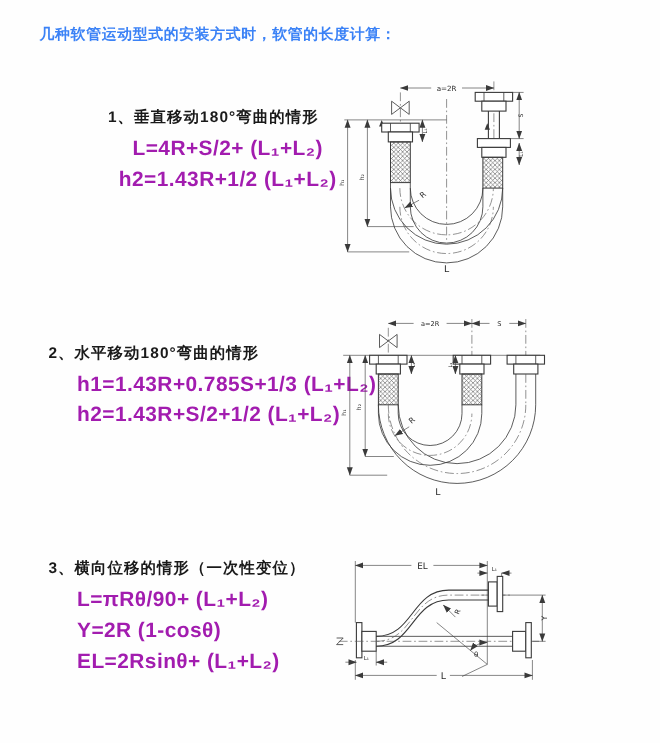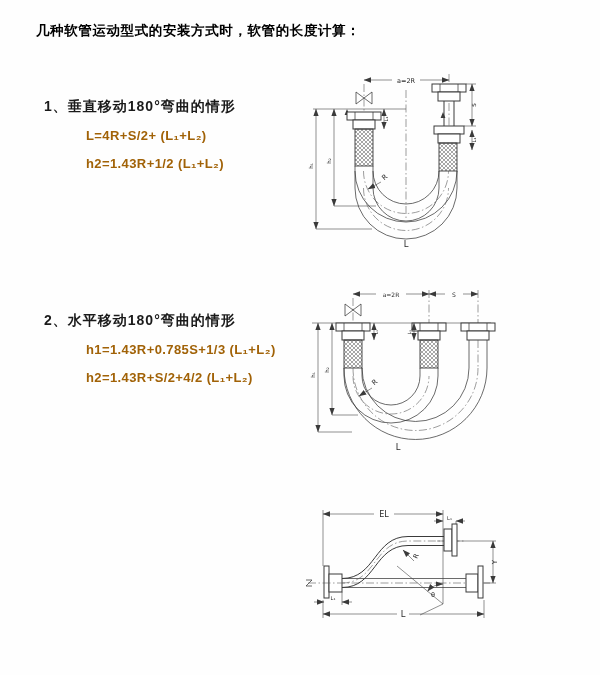--- a/index.html
+++ b/index.html
@@ -3,30 +3,30 @@
 <meta charset="utf-8">
 <style>
   html,body{margin:0;padding:0;}
   body{
     width:600px;height:675px;background:#ffffff;position:relative;overflow:hidden;
     font-family:"Liberation Sans","DejaVu Sans",sans-serif;color:#1e1e1e;
   }
   .page{position:absolute;inset:0;background:#fefefe;}
   .doc-title{
     position:absolute;left:36px;top:22px;font-size:13.5px;font-weight:700;
-    letter-spacing:0.6px;color:#000000;white-space:nowrap;
+    letter-spacing:0.6px;color:#3b82f6;white-space:nowrap;
   }
   .section{position:absolute;left:44px;width:300px;}
-  .sec1{top:98px;}
+  .sec1{top:98px;text-align:center;}
   .sec2{top:312px;}
   .sec3{top:508px;}
   .sec-heading{font-size:14px;font-weight:700;letter-spacing:1px;color:#1a1a1a;white-space:nowrap;}
   .formula{
-    margin-left:42px;margin-top:11px;font-size:13px;font-weight:600;
-    letter-spacing:0.4px;color:#a16207;white-space:nowrap;line-height:17px;
+    margin-left:26px;margin-top:11px;font-size:19px;font-weight:600;
+    letter-spacing:0.4px;color:#a21caf;white-space:nowrap;line-height:17px;
   }
   .diag{position:absolute;}
   .d1{left:306px;top:66px;}
   .d2{left:306px;top:280px;}
   .d3{left:296px;top:496px;}
   
   .ol{stroke:#3a3a3a;stroke-width:1;fill:none;}
   .ot{stroke:#3a3a3a;stroke-width:0.75;fill:none;}
   .dl{stroke:#474747;stroke-width:0.6;fill:none;}
   .cl{stroke:#5a5a5a;stroke-width:0.6;fill:none;stroke-dasharray:8 2.5 1.5 2.5;}
@@ -43,23 +43,29 @@
 
   <div class="section sec1">
     <div class="sec-heading">1、垂直移动180°弯曲的情形</div>
     <div class="formula">L=4R+S/2+ (L₁+L₂)</div>
     <div class="formula">h2=1.43R+1/2 (L₁+L₂)</div>
   </div>
 
   <div class="section sec2">
     <div class="sec-heading">2、水平移动180°弯曲的情形</div>
     <div class="formula">h1=1.43R+0.785S+1/3 (L₁+L₂)</div>
-    <div class="formula">h2=1.43R+S/2+4/2 (L₁+L₂)</div>
+    <div class="formula">h2=1.43R+S/2+1/2 (L₁+L₂)</div>
   </div>
 
+  <div class="section sec3">
+    <div class="sec-heading">3、横向位移的情形（一次性变位）</div>
+    <div class="formula">L=πRθ/90+ (L₁+L₂)</div>
+    <div class="formula">Y=2R (1-cosθ)</div>
+    <div class="formula">EL=2Rsinθ+ (L₁+L₂)</div>
+  </div>
 
   <svg class="diag d1" width="252" height="198" viewBox="0 0 252 198">
     <defs>
       <marker id="ar1" markerWidth="9" markerHeight="8" refX="7.2" refY="4" orient="auto-start-reverse" markerUnits="userSpaceOnUse">
         <path d="M0,1.3 L7.5,4 L0,6.7 Z" fill="#3a3a3a"></path>
       </marker>
       <pattern id="xh1" width="4" height="4" patternUnits="userSpaceOnUse">
         <path d="M0 0L4 4M4 0L0 4" stroke="#5d5d5d" stroke-width="0.55" fill="none"></path>
       </pattern>
     </defs>

